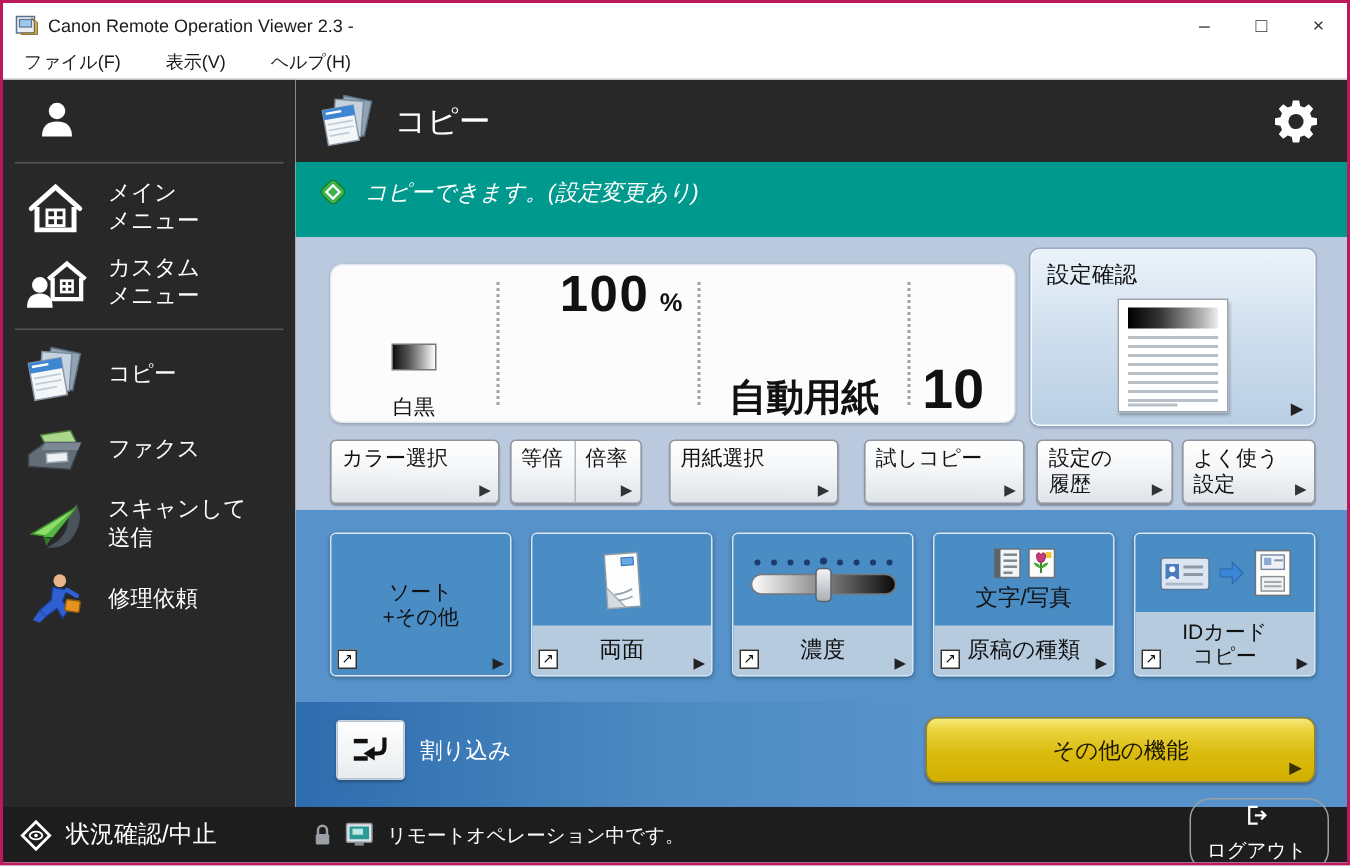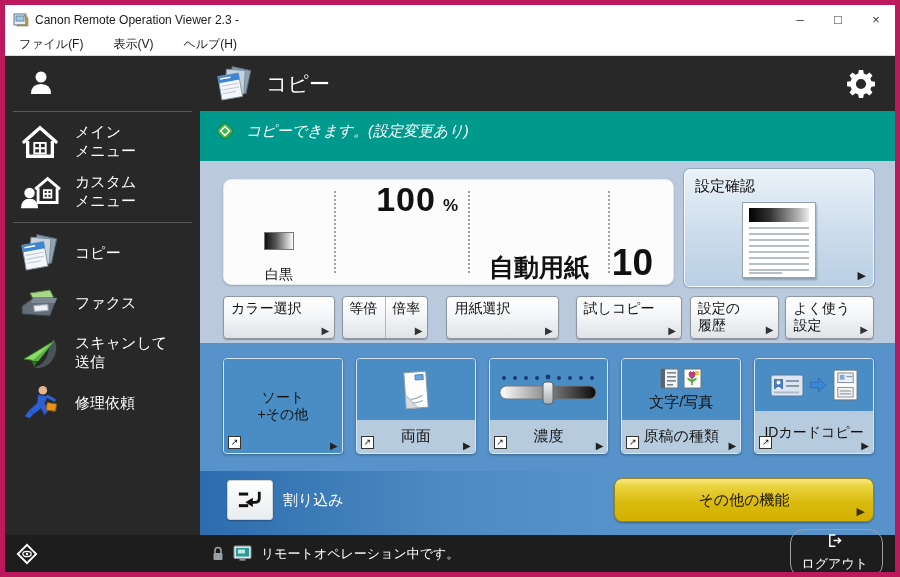--- a/index.html
+++ b/index.html
@@ -1,17 +1,17 @@
 <!DOCTYPE html>
 <html><head>
 <meta charset="utf-8">
 <style>
   * { margin:0; padding:0; box-sizing:border-box; }
   body { font-family:"Liberation Sans",sans-serif; background:#e8e8e8; }
-  .window { width:900px; height:577px; border:5px solid #be185d; background:#fff;
+  .window { width:900px; height:577px; border:2px solid #be185d; background:#fff;
             display:flex; flex-direction:column; overflow:hidden; }
 
   
   .titlebar { height:29px; background:#fff; display:flex; align-items:center; padding:0 0 0 8px; flex:0 0 auto; }
   .app-icon { width:16px; height:14px; margin-right:6px; flex:0 0 auto; }
   .titlebar .title { font-size:12px; color:#1a1a1a; }
   .titlebar .spacer { flex:1; }
   .win-btn { width:38px; height:29px; display:flex; align-items:center; justify-content:center;
              font-size:13px; color:#333; }
 
@@ -83,21 +83,21 @@
   .seg-div { width:1px; background:#b2b8bf; }
 
   
   .features { height:128px; background:#5793ca; padding:15px 21px 0 23px; display:flex; gap:13px; flex:0 0 auto; }
   .feat-btn { width:122px; height:96px; position:relative; border-radius:4px; overflow:hidden;
               border:1px solid #d8e6f4; box-shadow:0 1px 3px rgba(0,0,0,.35); display:flex; flex-direction:column; }
   .feat-top { flex:1; background:#4a8cc4; display:flex; flex-direction:column; align-items:center; justify-content:center; color:#111; }
   .feat-top .tline { font-size:14px; line-height:1.2; }
   .feat-bar { height:33px; background:#b7cbdf; display:flex; align-items:center; justify-content:center;
               font-size:15px; color:#111; flex:0 0 auto; }
-  .feat-bar.two { height:42px; flex-direction:row; line-height:1.15; font-size:14px; }
+  .feat-bar.two { height:42px; flex-direction:column; line-height:1.15; font-size:14px; }
   .feat-bar.yellow { background:#f6e500; font-weight:bold; font-size:16px; }
   .popup-box { position:absolute; left:4px; bottom:4px; width:13px; height:13px; background:#fff;
                border:1px solid #333; display:flex; align-items:center; justify-content:center;
                font-size:9px; line-height:1; color:#111; }
   .feat-arrow { position:absolute; right:4px; bottom:2px; font-size:10px; color:#222; }
 
   
   .bottom-band { flex:1; background:linear-gradient(90deg,#2d6cae 0%,#4d8ac2 35%,#5793ca 60%); display:flex; align-items:center; padding:0 21px 6px 27px; }
   .interrupt-btn { width:46px; height:40px; background:linear-gradient(180deg,#ffffff,#e9ecef); border:1px solid #cfd4d9;
                    border-radius:3px; box-shadow:0 1px 2px rgba(0,0,0,.3); display:flex; align-items:center; justify-content:center; }
@@ -504,20 +504,21 @@
     </div>
   </div>
 
   <div class="footer">
     <div class="footer-left">
       <svg width="24" height="24" viewBox="0 0 26 26">
         <rect x="6" y="6" width="14" height="14" fill="none" stroke="#fff" stroke-width="2" transform="rotate(45 13 13)"></rect>
         <ellipse cx="13" cy="13" rx="4.5" ry="2.8" fill="none" stroke="#fff" stroke-width="1.4"></ellipse>
         <circle cx="13" cy="13" r="1.3" fill="#fff"></circle>
       </svg>
+      <span class="flabel">状況確認/中止</span>
     </div>
     <div class="footer-right">
       <svg width="12" height="15" viewBox="0 0 12 15">
         <path d="M3 7 V4.5 a3 3 0 0 1 6 0 V7" fill="none" stroke="#9aa0a6" stroke-width="1.6"></path>
         <rect x="1.5" y="7" width="9" height="7" rx="1" fill="#9aa0a6"></rect>
       </svg>
       <svg width="19" height="17" viewBox="0 0 19 17">
         <rect x="1" y="1" width="17" height="12.5" rx="1" fill="#dfe3e8" stroke="#8a9098"></rect>
         <rect x="3" y="3" width="13" height="8.5" fill="#2a9a94"></rect>
         <rect x="5" y="4.5" width="7" height="4" fill="#bfe8e4"></rect>

